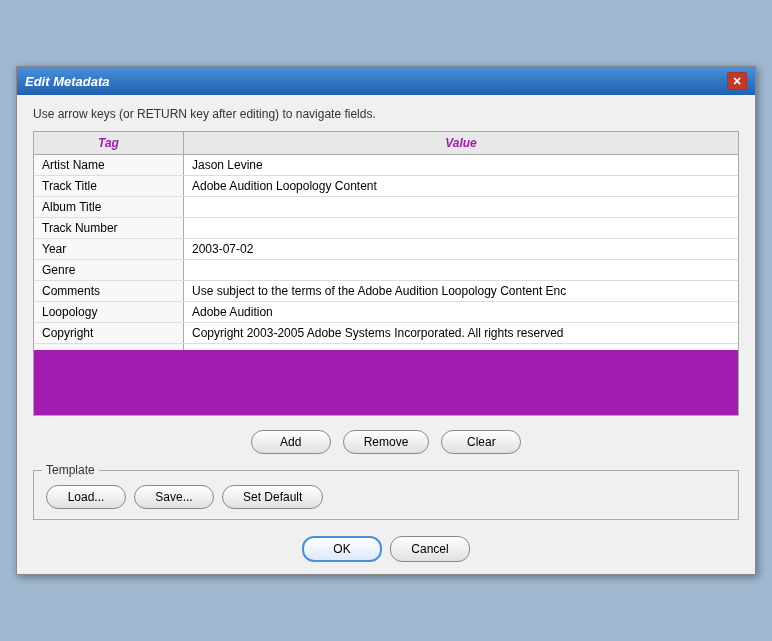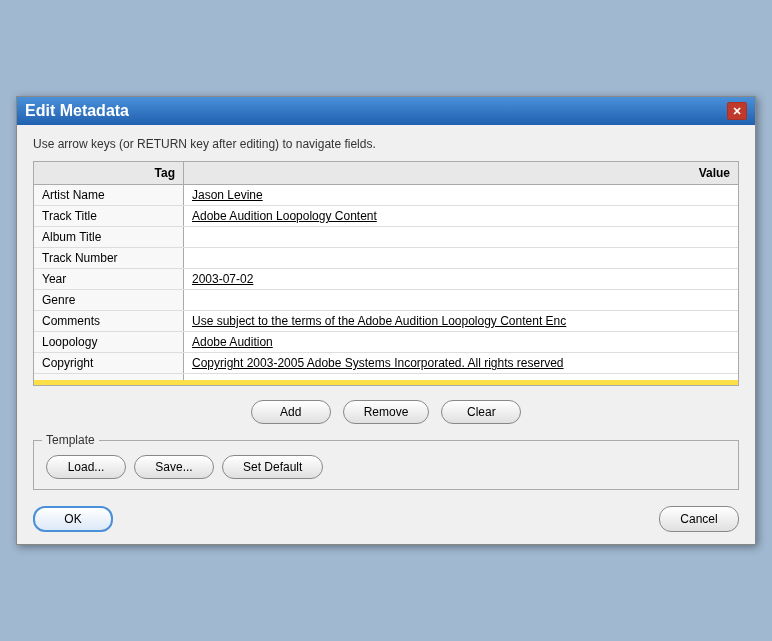--- a/index.html
+++ b/index.html
@@ -26,22 +26,23 @@
       background: linear-gradient(to bottom, #4a90d9 0%, #2060b0 100%);
       color: white;
       padding: 5px 8px;
       display: flex;
       align-items: center;
       justify-content: space-between;
       user-select: none;
     }
 
     .title-bar-text {
-      font-size: 16px;
+      font-size: 13px;
       font-weight: bold;
+      font-style: italic;
     }
 
     .title-bar-close {
       background: #c0392b;
       border: 1px solid #a93226;
       color: white;
       width: 20px;
       height: 18px;
       display: flex;
       align-items: center;
@@ -71,33 +72,34 @@
     .table-header {
       display: grid;
       grid-template-columns: 150px 1fr;
       background: #e8e8e8;
       border-bottom: 1px solid #aaa;
     }
 
     .table-header-cell {
       padding: 4px 8px;
       font-weight: bold;
-      text-align: right;
-      font-size: 12px;
-      color: #000000;
+      text-align: center;
+      font-size: 12px;
+      color: #a21caf;
       border-right: 1px solid #aaa;
+      font-style: italic;
     }
 
     .table-header-cell:last-child {
       border-right: none;
     }
 
     .table-body {
-      background: #fde047;
-      height: 200px;
+      background: #a21caf;
+      height: 260px;
       overflow-y: auto;
     }
 
     .table-row {
       display: grid;
       grid-template-columns: 150px 1fr;
       border-bottom: 1px solid #ddd;
     }
 
     .table-row:last-child {
@@ -113,21 +115,20 @@
       text-overflow: ellipsis;
     }
 
     .table-cell.tag {
       border-right: 1px solid #aaa;
       background: #f8f8f8;
     }
 
     .table-cell.value {
       background: white;
-      text-decoration: underline;
     }
 
     .buttons-row {
       display: flex;
       justify-content: center;
       gap: 12px;
       margin-bottom: 12px;
       padding: 4px 0;
     }
 
@@ -179,21 +180,21 @@
     }
 
     .group-buttons {
       display: flex;
       gap: 8px;
       margin-top: 6px;
     }
 
     .footer-row {
       display: flex;
-      justify-content: space-between;
+      justify-content: center;
       gap: 8px;
       padding-top: 4px;
     }
   </style>
 </head>
 <body>
 
 <div class="dialog">
   <div class="title-bar">
     <span class="title-bar-text">Edit Metadata</span>

